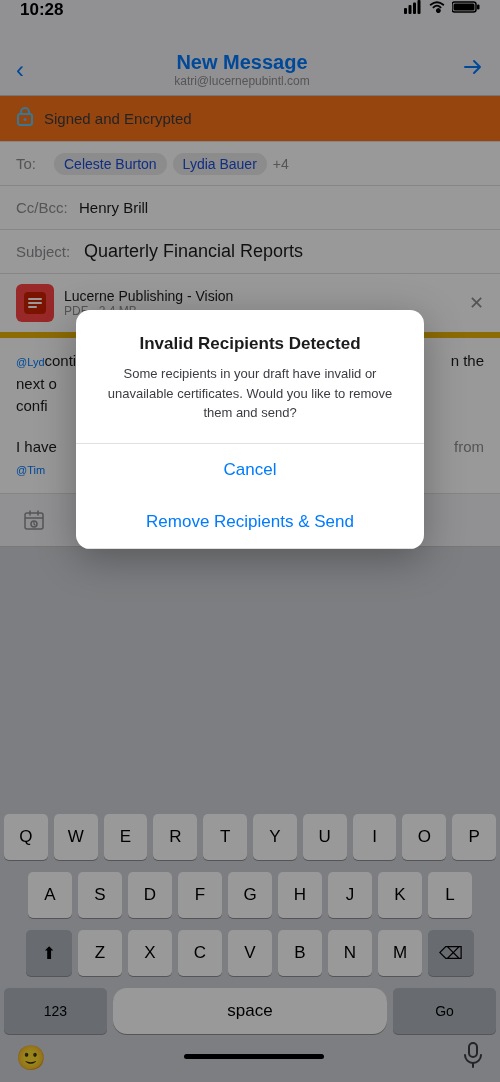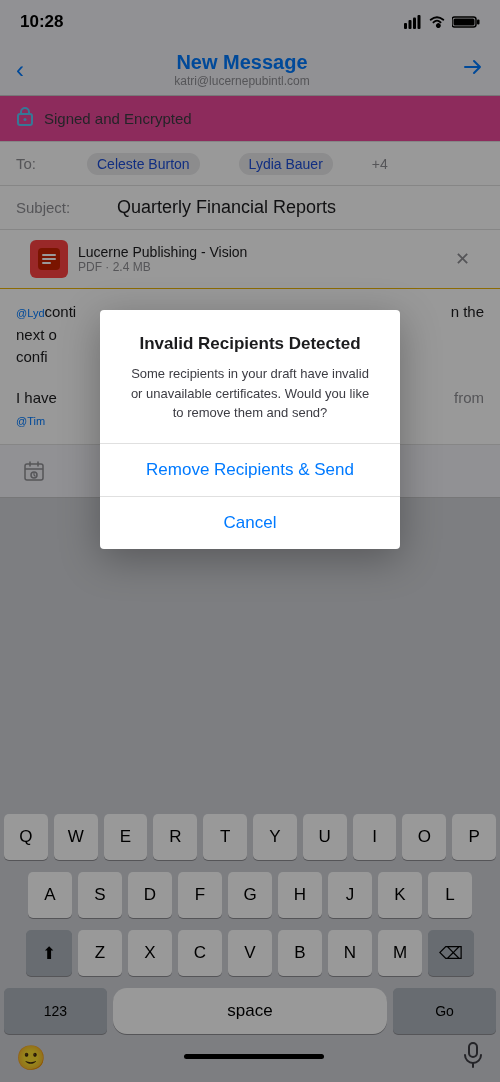--- a/index.html
+++ b/index.html
@@ -11,21 +11,21 @@
       font-family: -apple-system, 'SF Pro Text', 'Helvetica Neue', sans-serif;
       overflow: hidden;
       position: relative;
     }
 
     
     .status-bar {
       background: #f2f2f7;
       height: 44px;
       display: flex;
-      align-items: center;
+      align-items: flex-start;
       justify-content: space-between;
       padding: 0 20px;
     }
     .status-time {
       font-size: 17px;
       font-weight: 600;
       color: #000;
     }
     .status-icons {
       display: flex;
@@ -70,25 +70,24 @@
     .email-form {
       background: #fff;
     }
 
     .form-row {
       display: flex;
       align-items: center;
       padding: 10px 16px;
       border-bottom: 1px solid #e0e0e0;
       min-height: 44px;
-      gap: 33px;
     }
 
     .security-row {
-      background: #ec4899;
+      background: #f97316;
       gap: 10px;
     }
     .lock-icon {
       color: #5ac8fa;
       font-size: 18px;
     }
     .security-text {
       font-size: 15px;
       color: #3c3c43;
     }
@@ -131,22 +130,22 @@
     }
     .subject-text {
       font-size: 18px;
       color: #1c1c1e;
     }
 
     
     .attachment-row {
       display: flex;
       align-items: center;
-      padding: 10px 30px;
-      border-bottom: 1px solid #eab308;
+      padding: 10px 16px;
+      border-bottom: 6px solid #eab308;
       background: #fff;
       position: relative;
     }
     .attachment-icon {
       width: 38px;
       height: 38px;
       background: #ff4444;
       border-radius: 6px;
       display: flex;
       align-items: center;
@@ -220,22 +219,22 @@
       height: 100%;
       background: rgba(0,0,0,0.4);
       display: flex;
       align-items: flex-start;
       justify-content: center;
       padding-top: 310px;
       z-index: 100;
     }
     .dialog {
       background: #fff;
-      border-radius: 4px;
-      width: 300px;
+      border-radius: 14px;
+      width: 348px;
       overflow: hidden;
       box-shadow: 0 10px 40px rgba(0,0,0,0.3);
     }
     .dialog-content {
       padding: 24px 20px 0;
       text-align: center;
     }
     .dialog-title {
       font-size: 17px;
       font-weight: 700;
@@ -399,20 +398,24 @@
     <span class="security-text">Signed and Encrypted</span>
   </div>
 
   <div class="form-row">
     <span class="to-label">To:</span>
     <span class="recipient-chip">Celeste Burton</span>
     <span class="recipient-chip">Lydia Bauer</span>
     <span class="recipient-more">+4</span>
   </div>
 
+  <div class="form-row">
+    <span class="cc-label">Cc/Bcc:</span>
+    <span class="cc-name">Henry Brill</span>
+  </div>
 
   <div class="form-row">
     <span class="subject-label">Subject:</span>
     <span class="subject-text">Quarterly Financial Reports</span>
   </div>
 
   <div class="attachment-row">
     <div class="attachment-icon">
       <svg width="22" height="22" viewBox="0 0 22 22" fill="none">
         <rect width="22" height="22" rx="4" fill="#cc2200"></rect>
@@ -458,22 +461,22 @@
   </div>
 </div>
 
 <div class="overlay">
   <div class="dialog">
     <div class="dialog-content">
       <div class="dialog-title">Invalid Recipients Detected</div>
       <div class="dialog-message">Some recipients in your draft have invalid or unavailable certificates. Would you like to remove them and send?</div>
     </div>
     <div class="dialog-actions">
+      <button class="dialog-btn cancel">Cancel</button>
       <button class="dialog-btn primary">Remove Recipients &amp; Send</button>
-      <button class="dialog-btn cancel">Cancel</button>
     </div>
   </div>
 </div>
 
 <div class="keyboard">
 
   <div class="keyboard-row">
     <div class="key">Q</div>
     <div class="key">W</div>
     <div class="key">E</div>

